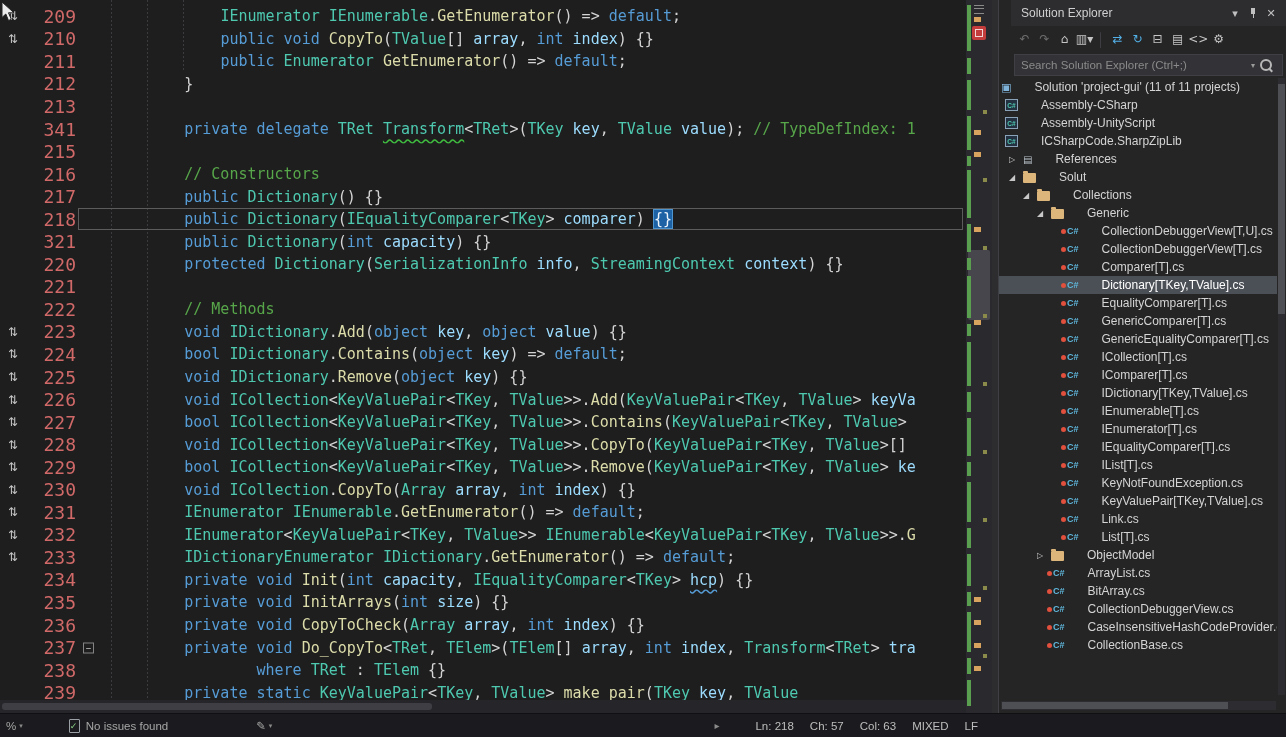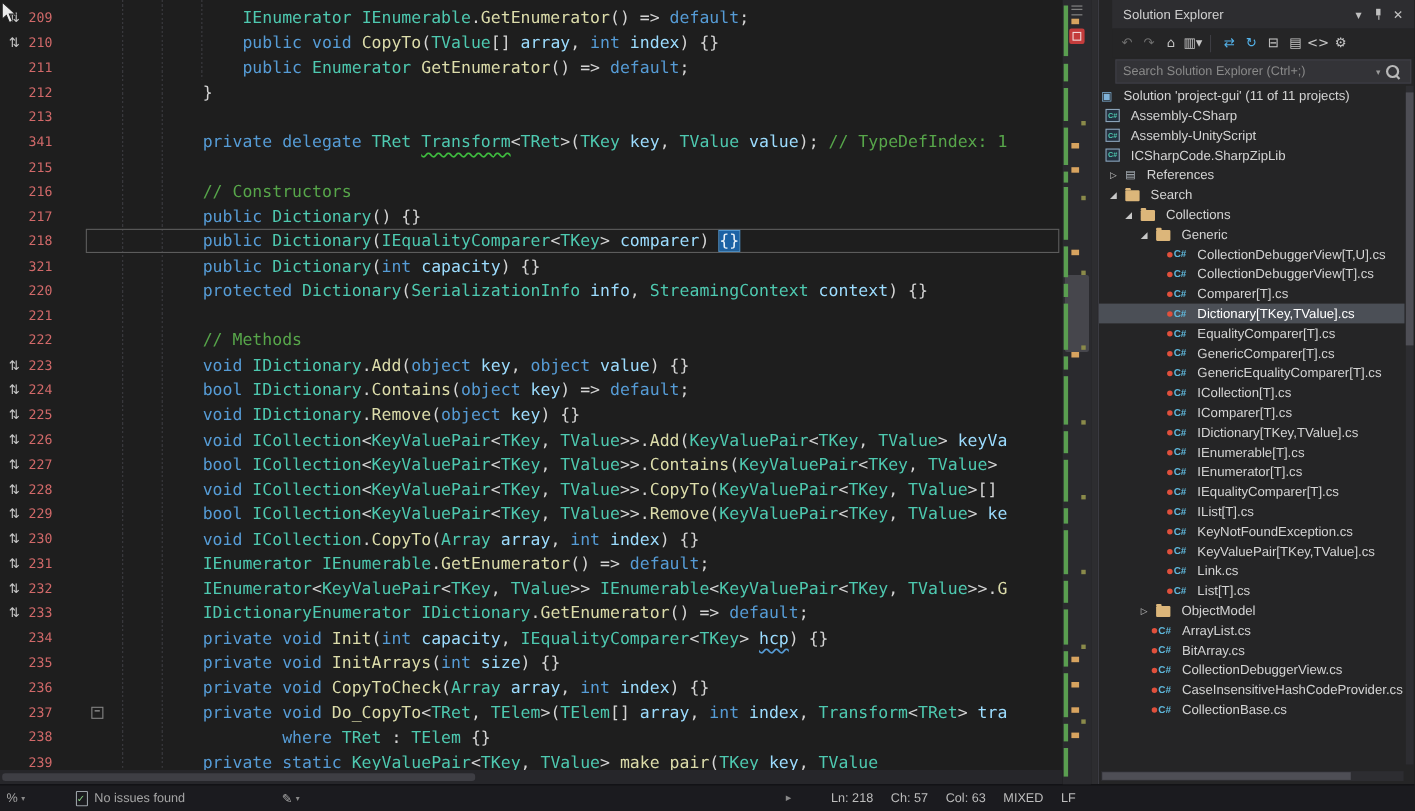--- a/index.html
+++ b/index.html
@@ -3,21 +3,21 @@
 <meta charset="utf-8">
 <style>
   html,body{margin:0;padding:0;}
   body{width:1286px;height:737px;position:relative;overflow:hidden;background:var(--editor_bg,#1e1e1e);font-family:"Liberation Sans",sans-serif;}
 
   
   #editor{position:absolute;left:0;top:0;width:966px;height:713px;overflow:hidden;background:var(--editor_bg);}
   #code-rows{position:absolute;left:0;top:5px;right:0;}
   .code-row{display:flex;align-items:center;height:22.55px;position:relative;font-family:"DejaVu Sans Mono",monospace;font-size:15px;}
   .glyph-cell{width:26px;text-align:center;color:#c8c8c8;font-family:"DejaVu Sans",sans-serif;font-size:12px;flex:none;}
-  .lnum{width:50px;text-align:left;color:var(--line_number);font-size:12px;flex:none;padding-right:2px;}
+  .lnum{width:50px;text-align:right;color:var(--line_number);font-size:18px;flex:none;padding-right:2px;}
   .fold-cell{width:24px;flex:none;position:relative;height:100%;}
   .fold-box{position:absolute;left:5px;top:50%;transform:translateY(-50%);width:11px;height:11px;border:1px solid #848484;color:#c8c8c8;font-size:9px;line-height:9px;text-align:center;background:var(--editor_bg);box-sizing:border-box;}
   .code-text{white-space:pre;padding-left:10px;flex:1;color:var(--plain);position:relative;z-index:1;}
   .code-row.current::after{content:"";position:absolute;left:78px;right:3px;top:0;bottom:0;border:1px solid var(--current_line_border);pointer-events:none;}
   .tk-p{color:var(--plain)} .tk-k{color:var(--keyword)} .tk-t{color:var(--type)}
   .tk-m{color:var(--method)} .tk-v{color:var(--param)} .tk-c{color:var(--comment)}
   .tk-tw{color:var(--type);text-decoration-line:underline;text-decoration-style:wavy;text-decoration-color:#3fbf3f;text-underline-offset:4px;}
   .tk-vu{color:var(--param);text-decoration-line:underline;text-decoration-style:wavy;text-decoration-color:#569cd6;text-underline-offset:4px;}
   .tk-sel{background:var(--brace_select_bg);outline:1px solid #4e94ce;color:#ecf4fb;}
   .guide{position:absolute;width:1px;background:repeating-linear-gradient(to bottom,#3b3b40 0 2px,transparent 2px 4px);z-index:0;}
@@ -52,21 +52,21 @@
   .search-text{flex:1;color:#8a8a8a;font-size:11.5px;padding-left:6px;white-space:nowrap;overflow:hidden;}
   .search-caret{color:#9a9a9a;font-size:8px;padding:0 5px;font-family:"DejaVu Sans",sans-serif;}
   .mag{width:8px;height:8px;border:2px solid #b8b8b8;border-radius:50%;position:relative;margin-right:10px;flex:none;}
   .mag::after{content:"";position:absolute;width:5px;height:2px;background:#b8b8b8;transform:rotate(45deg);left:6px;top:8px;}
 
   #tree{position:absolute;left:0;top:78px;right:9px;bottom:16px;overflow:hidden;font-size:12px;color:#d4d4d4;}
   .tree-row{height:18px;display:flex;align-items:center;white-space:nowrap;}
   .tree-row.selected{background:var(--selection_row_bg);color:#fff;}
   .tree-row.bold .tree-label{font-weight:bold;color:#fff;}
   .tree-arrow{width:14px;flex:none;font-size:8px;color:#c8c8c8;font-family:"DejaVu Sans",sans-serif;}
-  .tree-label{margin-left:10px;}
+  .tree-label{margin-left:23px;}
   .glyph-icon{font-family:"DejaVu Sans",sans-serif;flex:none;}
   .icon-sln{color:#7fb2d9;font-size:11px;}
   .icon-ref{color:#b8c0c8;font-size:10px;}
   .icon-folder{width:13px;height:10px;background:var(--folder_icon);border-radius:1px;position:relative;flex:none;margin-top:1px;}
   .icon-folder::before{content:"";position:absolute;top:-2px;left:0;width:5px;height:2px;background:var(--folder_icon);border-radius:1px 1px 0 0;}
   .icon-proj{width:13px;height:12px;border:1px solid #8ba3b8;background:#233140;display:flex;align-items:center;justify-content:center;flex:none;box-sizing:border-box;}
   .icon-proj span{font-size:6.5px;font-weight:bold;color:#4ec9b0;}
   .icon-cs{display:flex;align-items:center;gap:1px;flex:none;}
   .cs-dot{width:5px;height:5px;border-radius:50%;background:#e0503c;}
   .cs-label{font-size:9px;font-weight:bold;color:#5fb8dc;}
@@ -395,21 +395,21 @@
         <span class="tree-label">ICSharpCode.SharpZipLib</span>
       </div>
       <div class="tree-row" style="padding-left: 10px;">
         <span class="tree-arrow">▷</span>
         <span class="glyph-icon icon-ref">▤</span>
         <span class="tree-label">References</span>
       </div>
       <div class="tree-row" style="padding-left: 10px;">
         <span class="tree-arrow">◢</span>
         <span class="icon-folder"></span>
-        <span class="tree-label">Search</span>
+        <span class="tree-label">Solut</span>
       </div>
       <div class="tree-row" style="padding-left: 24px;">
         <span class="tree-arrow">◢</span>
         <span class="icon-folder"></span>
         <span class="tree-label">Collections</span>
       </div>
       <div class="tree-row" style="padding-left: 38px;">
         <span class="tree-arrow">◢</span>
         <span class="icon-folder"></span>
         <span class="tree-label">Generic</span>

